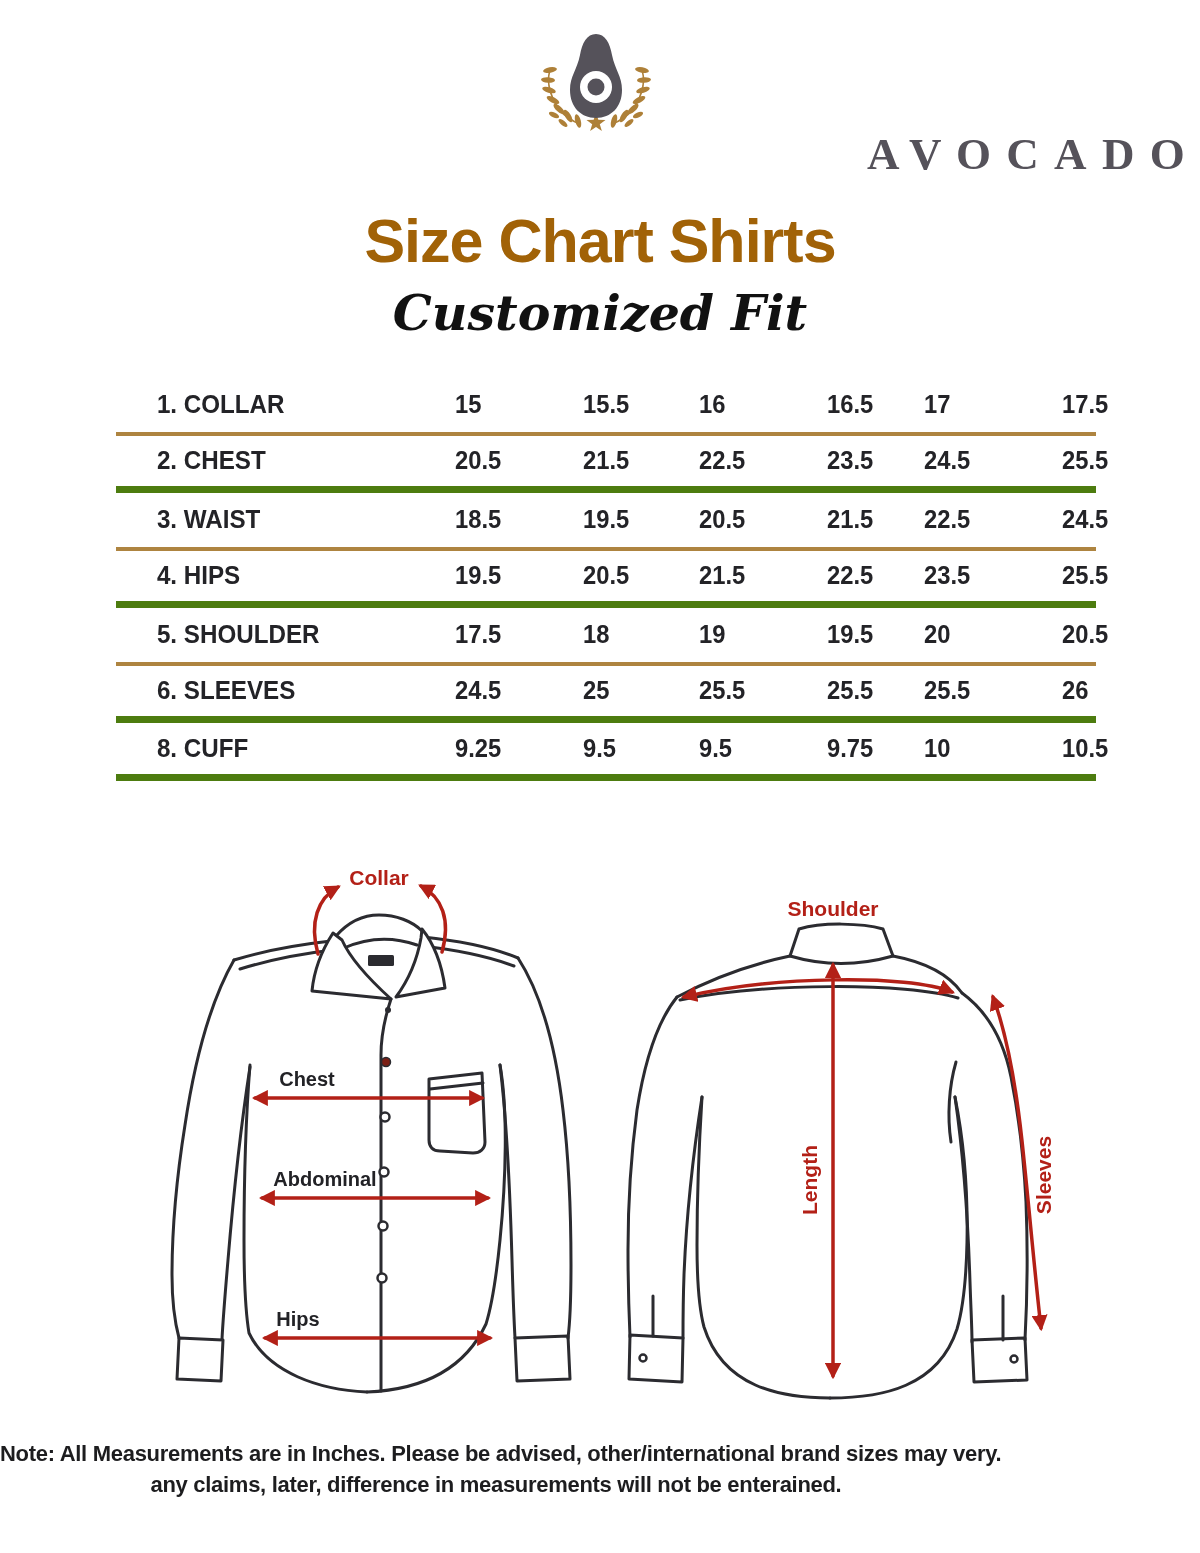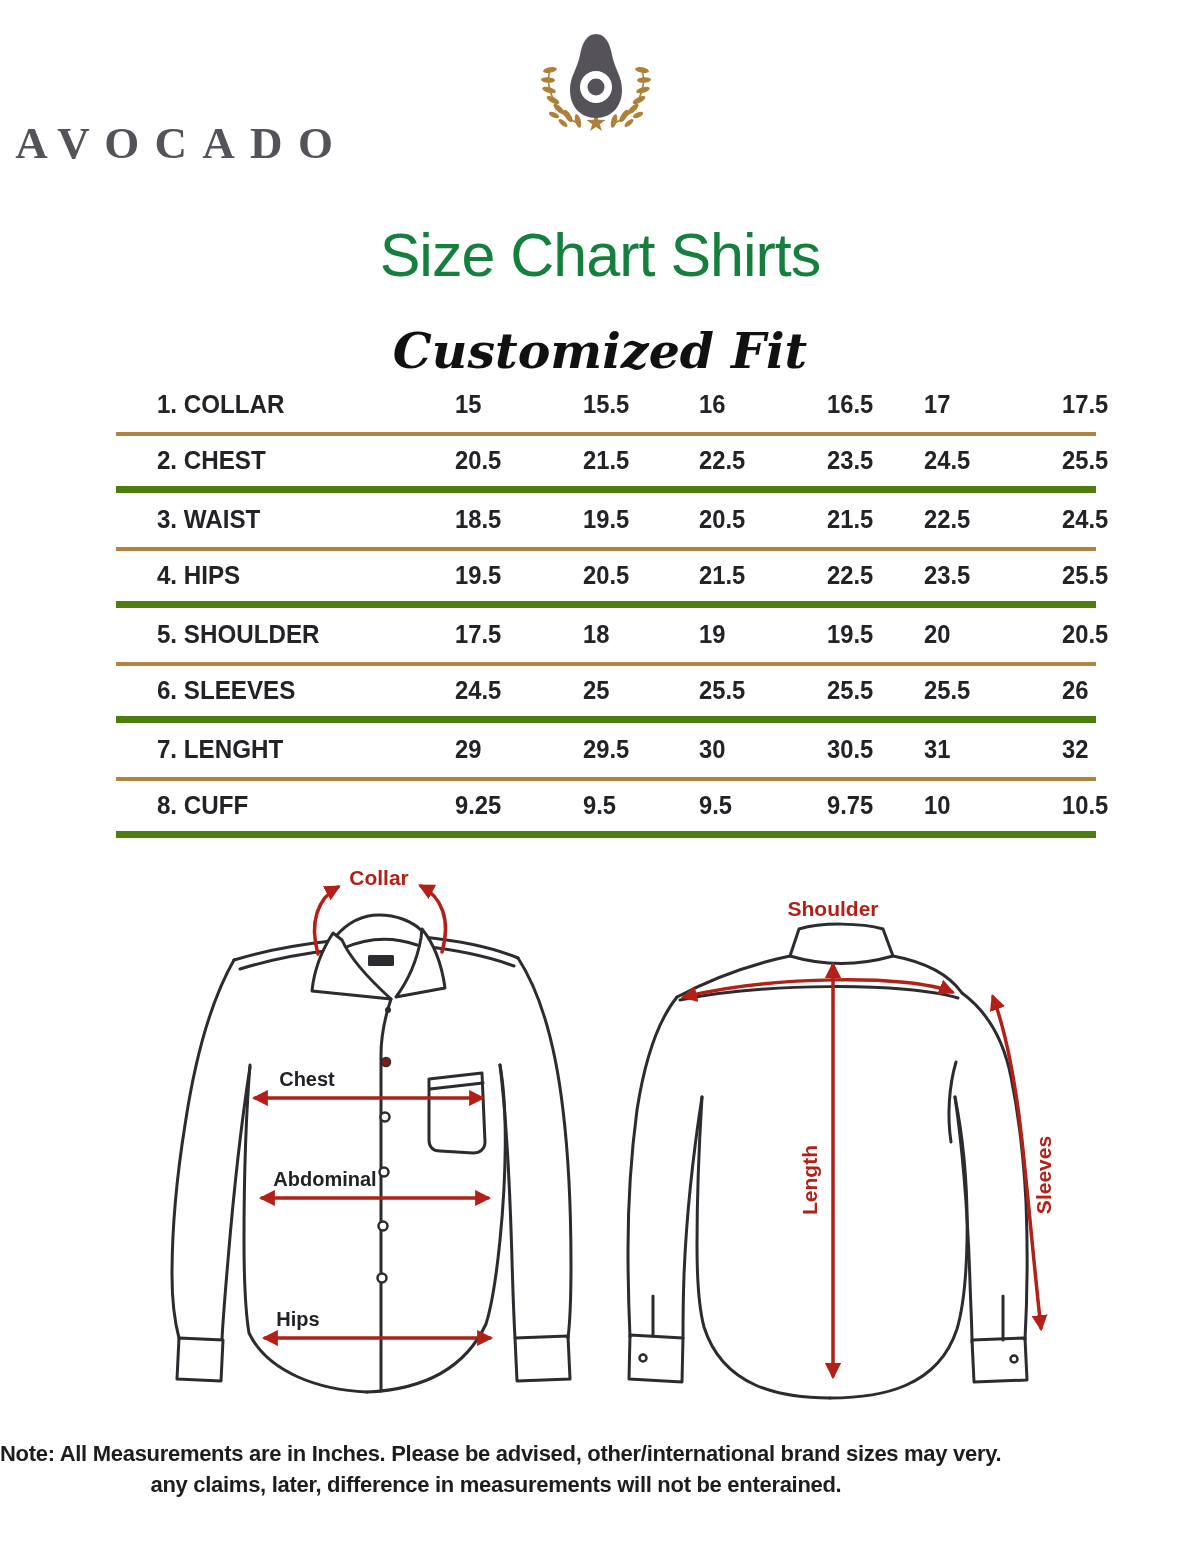--- a/index.html
+++ b/index.html
@@ -1,27 +1,27 @@
 <!DOCTYPE html>
 <html><head>
 <meta charset="utf-8">
 <style>
   html,body{margin:0;padding:0;background:#ffffff;}
   .page{position:relative;width:1200px;height:1553px;background:#ffffff;overflow:hidden;
         font-family:"Liberation Sans", sans-serif;color:#232327;}
 
   
   .logo-svg{position:absolute;left:506px;top:24px;}
-  .brand-wordmark{position:absolute;left:0;top:117px;width:1200px;text-align:left;
+  .brand-wordmark{position:absolute;left:0;top:128px;width:1200px;text-align:right;
     font-family:"Liberation Serif", serif;font-weight:bold;font-size:45px;color:#55525a;
     letter-spacing:0.34em;text-indent:0.34em;}
-  .page-title{position:absolute;left:0;top:220px;width:1200px;text-align:center;
-    font-size:61px;font-weight:normal;color:#15803d;letter-spacing:-1px;}
+  .page-title{position:absolute;left:0;top:206px;width:1200px;text-align:center;
+    font-size:61px;font-weight:bold;color:#a16207;letter-spacing:-1px;}
   .page-subtitle{position:absolute;left:0;top:284px;width:1200px;text-align:center;
-    font-family:"DejaVu Serif", serif;font-style:italic;font-weight:bold;font-size:49px;color:#111;margin-top:38px;}
+    font-family:"DejaVu Serif", serif;font-style:italic;font-weight:bold;font-size:49px;color:#111;}
 
   
   .size-table{position:absolute;left:116px;top:378px;width:980px;}
   .t-row{display:grid;grid-template-columns:327px 116px 104px 116px 85px 126px 1fr;
          align-items:center;height:57.5px;box-sizing:border-box;gap:12px;}
   .t-row.gold-line{border-bottom:4px solid #ae8440;}
   .t-row.dark-line{border-bottom:7px solid #4d7c0f;}
   .t-label{font-size:26px;font-weight:bold;padding-left:44px;white-space:nowrap;
            display:inline-block;transform:scaleX(0.93);transform-origin:0 50%;}
   .t-val{font-size:25px;font-weight:bold;white-space:nowrap;
@@ -133,29 +133,20 @@
     </div>
     <div class="t-row dark-line">
       <span class="t-label">6. SLEEVES</span>
       <span class="t-val">24.5</span>
       <span class="t-val">25</span>
       <span class="t-val">25.5</span>
       <span class="t-val">25.5</span>
       <span class="t-val">25.5</span>
       <span class="t-val">26</span>
     </div>
-    <div class="t-row gold-line">
-      <span class="t-label">7. LENGHT</span>
-      <span class="t-val">29</span>
-      <span class="t-val">29.5</span>
-      <span class="t-val">30</span>
-      <span class="t-val">30.5</span>
-      <span class="t-val">31</span>
-      <span class="t-val">32</span>
-    </div>
     <div class="t-row dark-line">
       <span class="t-label">8. CUFF</span>
       <span class="t-val">9.25</span>
       <span class="t-val">9.5</span>
       <span class="t-val">9.5</span>
       <span class="t-val">9.75</span>
       <span class="t-val">10</span>
       <span class="t-val">10.5</span>
     </div>
   </div>

